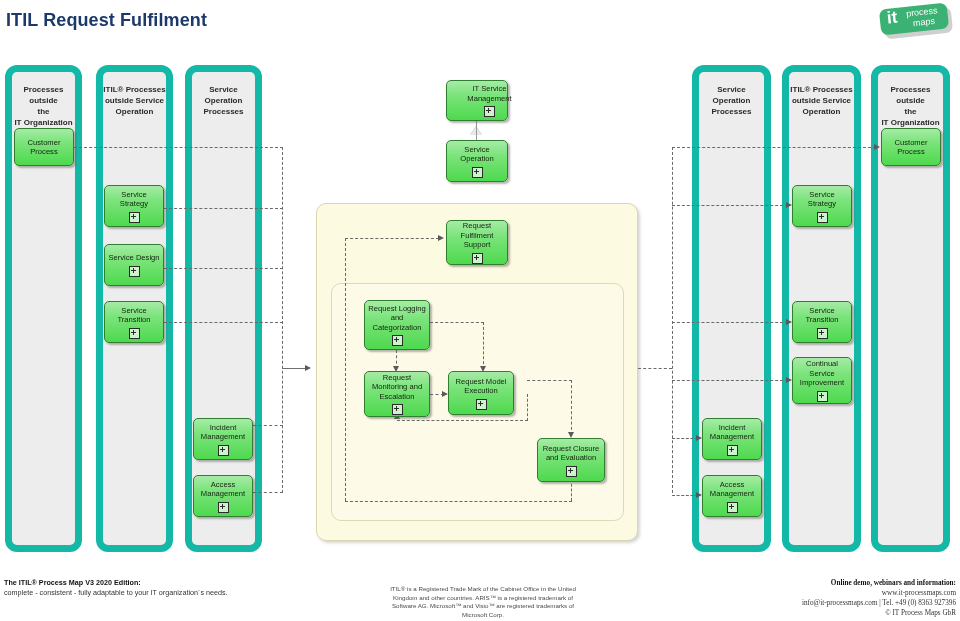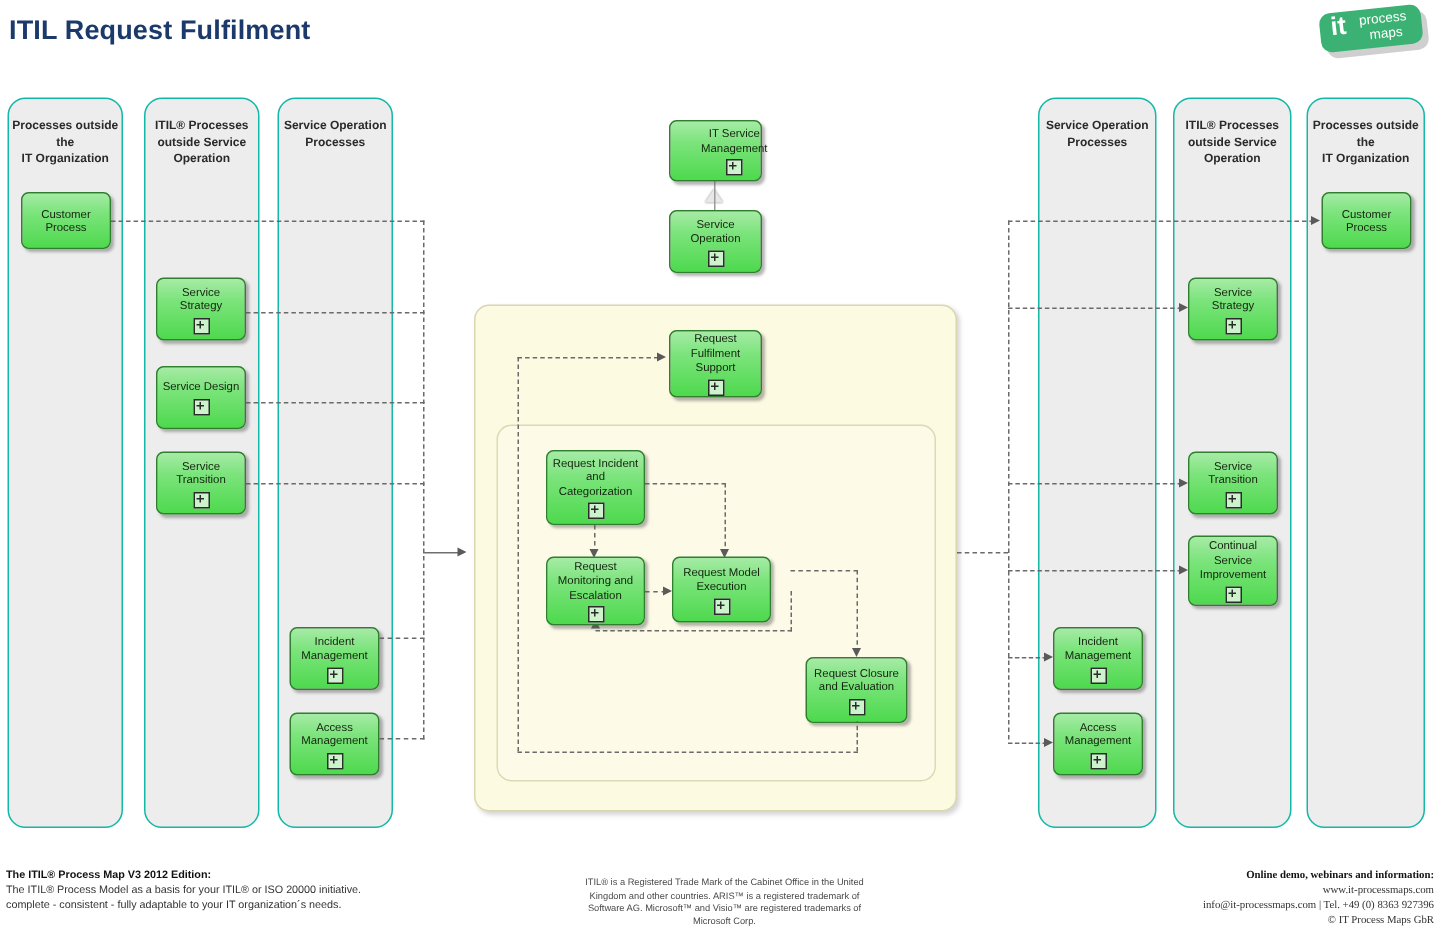--- a/index.html
+++ b/index.html
@@ -39,21 +39,21 @@
   }
   .logo-maps{
     position:absolute;left:33px;top:13px;
     font-size:9px;color:#ffffff;transform:rotate(-6deg);line-height:10px;
   }
 
   
   .lane{
     position:absolute;
     background:#ededed;
-    border:1px solid #14b8a6;
+    border:7px solid #14b8a6;
     border-radius:12px;
     box-sizing:border-box;
   }
   .lane-title{
     position:absolute;left:0;right:0;top:12px;
     text-align:center;font-size:8px;font-weight:bold;color:#2a2a2a;
     line-height:11px;white-space:pre-line;
   }
 
   
@@ -301,21 +301,21 @@
   </div>
 
   <div class="pbox" style="left:446px;top:220px;width:62px;height:45px;">
     <div class="lbl">Request
 Fulfilment
 Support</div>
     <div class="plus"></div>
   </div>
 
   <div class="pbox" style="left:364px;top:300px;width:66px;height:50px;">
-    <div class="lbl">Request Incident
+    <div class="lbl">Request Logging
 and
 Categorization</div>
     <div class="plus"></div>
   </div>
 
   <div class="pbox" style="left:364px;top:371px;width:66px;height:46px;">
     <div class="lbl">Request
 Monitoring and
 Escalation</div>
     <div class="plus"></div>
@@ -363,22 +363,21 @@
     <div class="plus"></div>
   </div>
 
   <div class="pbox noplus" style="left:881px;top:128px;width:60px;height:38px;">
     <div class="lbl">Customer
 Process</div>
 
   </div>
 
   <div class="footer-left">
-    <div class="hd">The ITIL® Process Map V3 2012 Edition:</div>
-    <div>The ITIL® Process Model as a basis for your ITIL® or ISO 20000 initiative.</div>
+    <div class="hd">The ITIL® Process Map V3 2020 Edition:</div>
     <div>complete - consistent - fully adaptable to your IT organization´s needs.</div>
   </div>
 
   <div class="footer-center">
     <div>ITIL® is a Registered Trade Mark of the Cabinet Office in the United</div>
     <div>Kingdom and other countries. ARIS™ is  a  registered trademark of</div>
     <div>Software AG. Microsoft™ and Visio™ are registered trademarks of</div>
     <div>Microsoft Corp.</div>
   </div>
 

